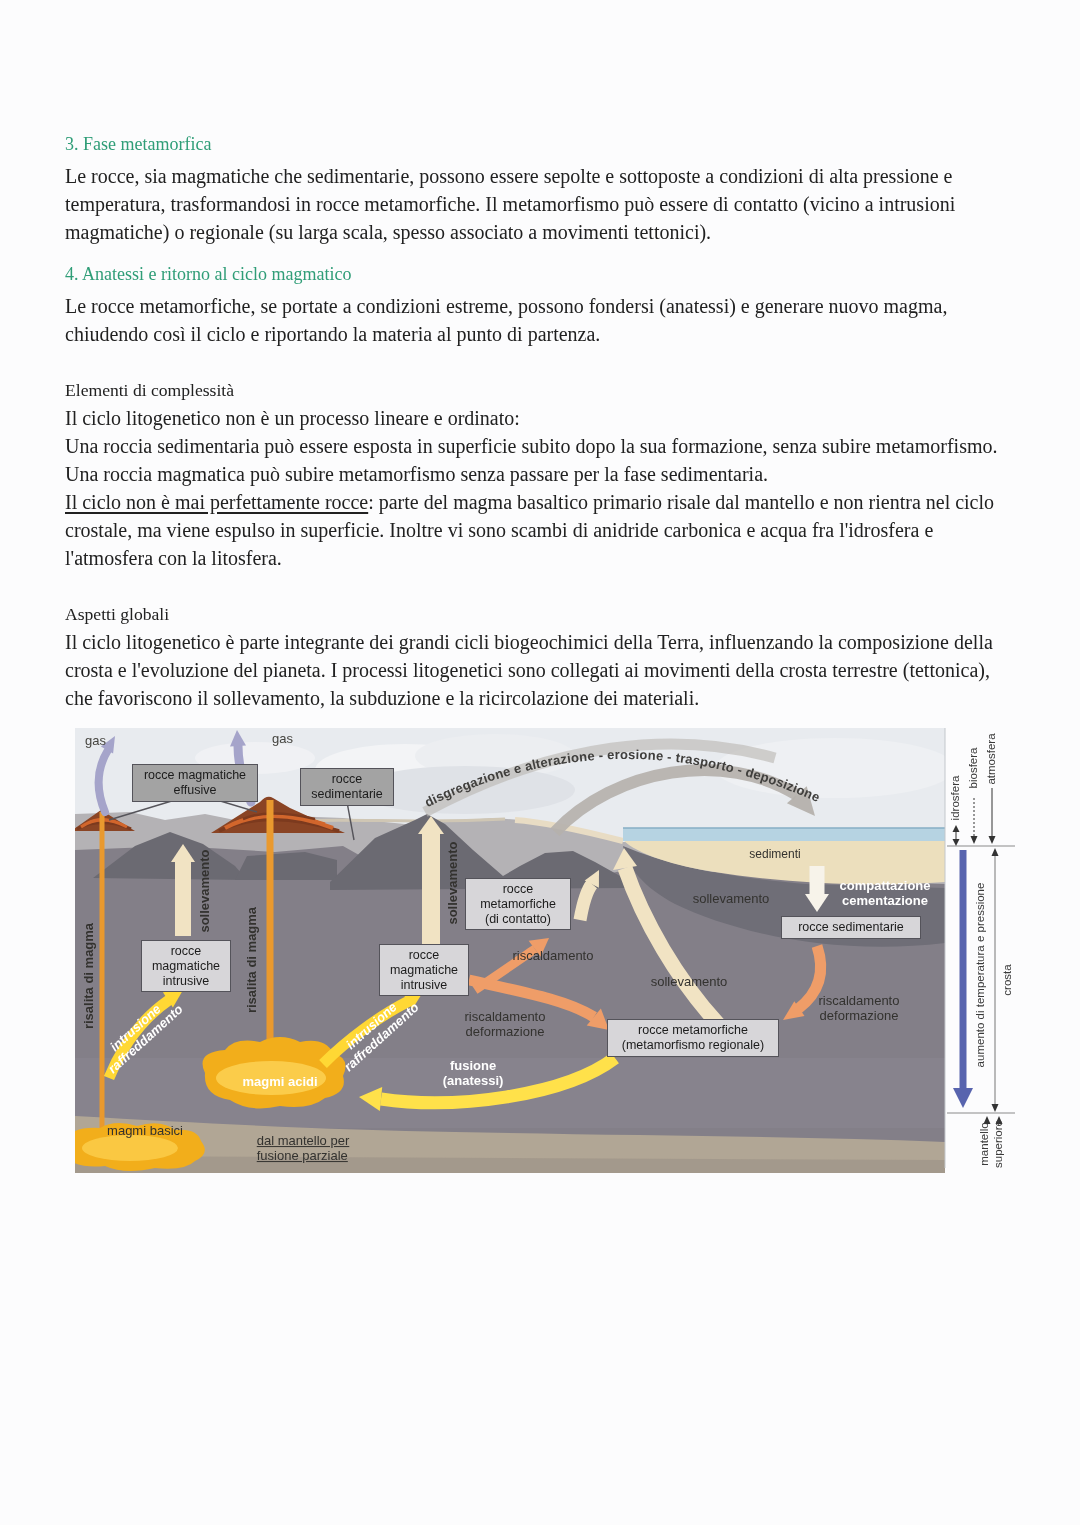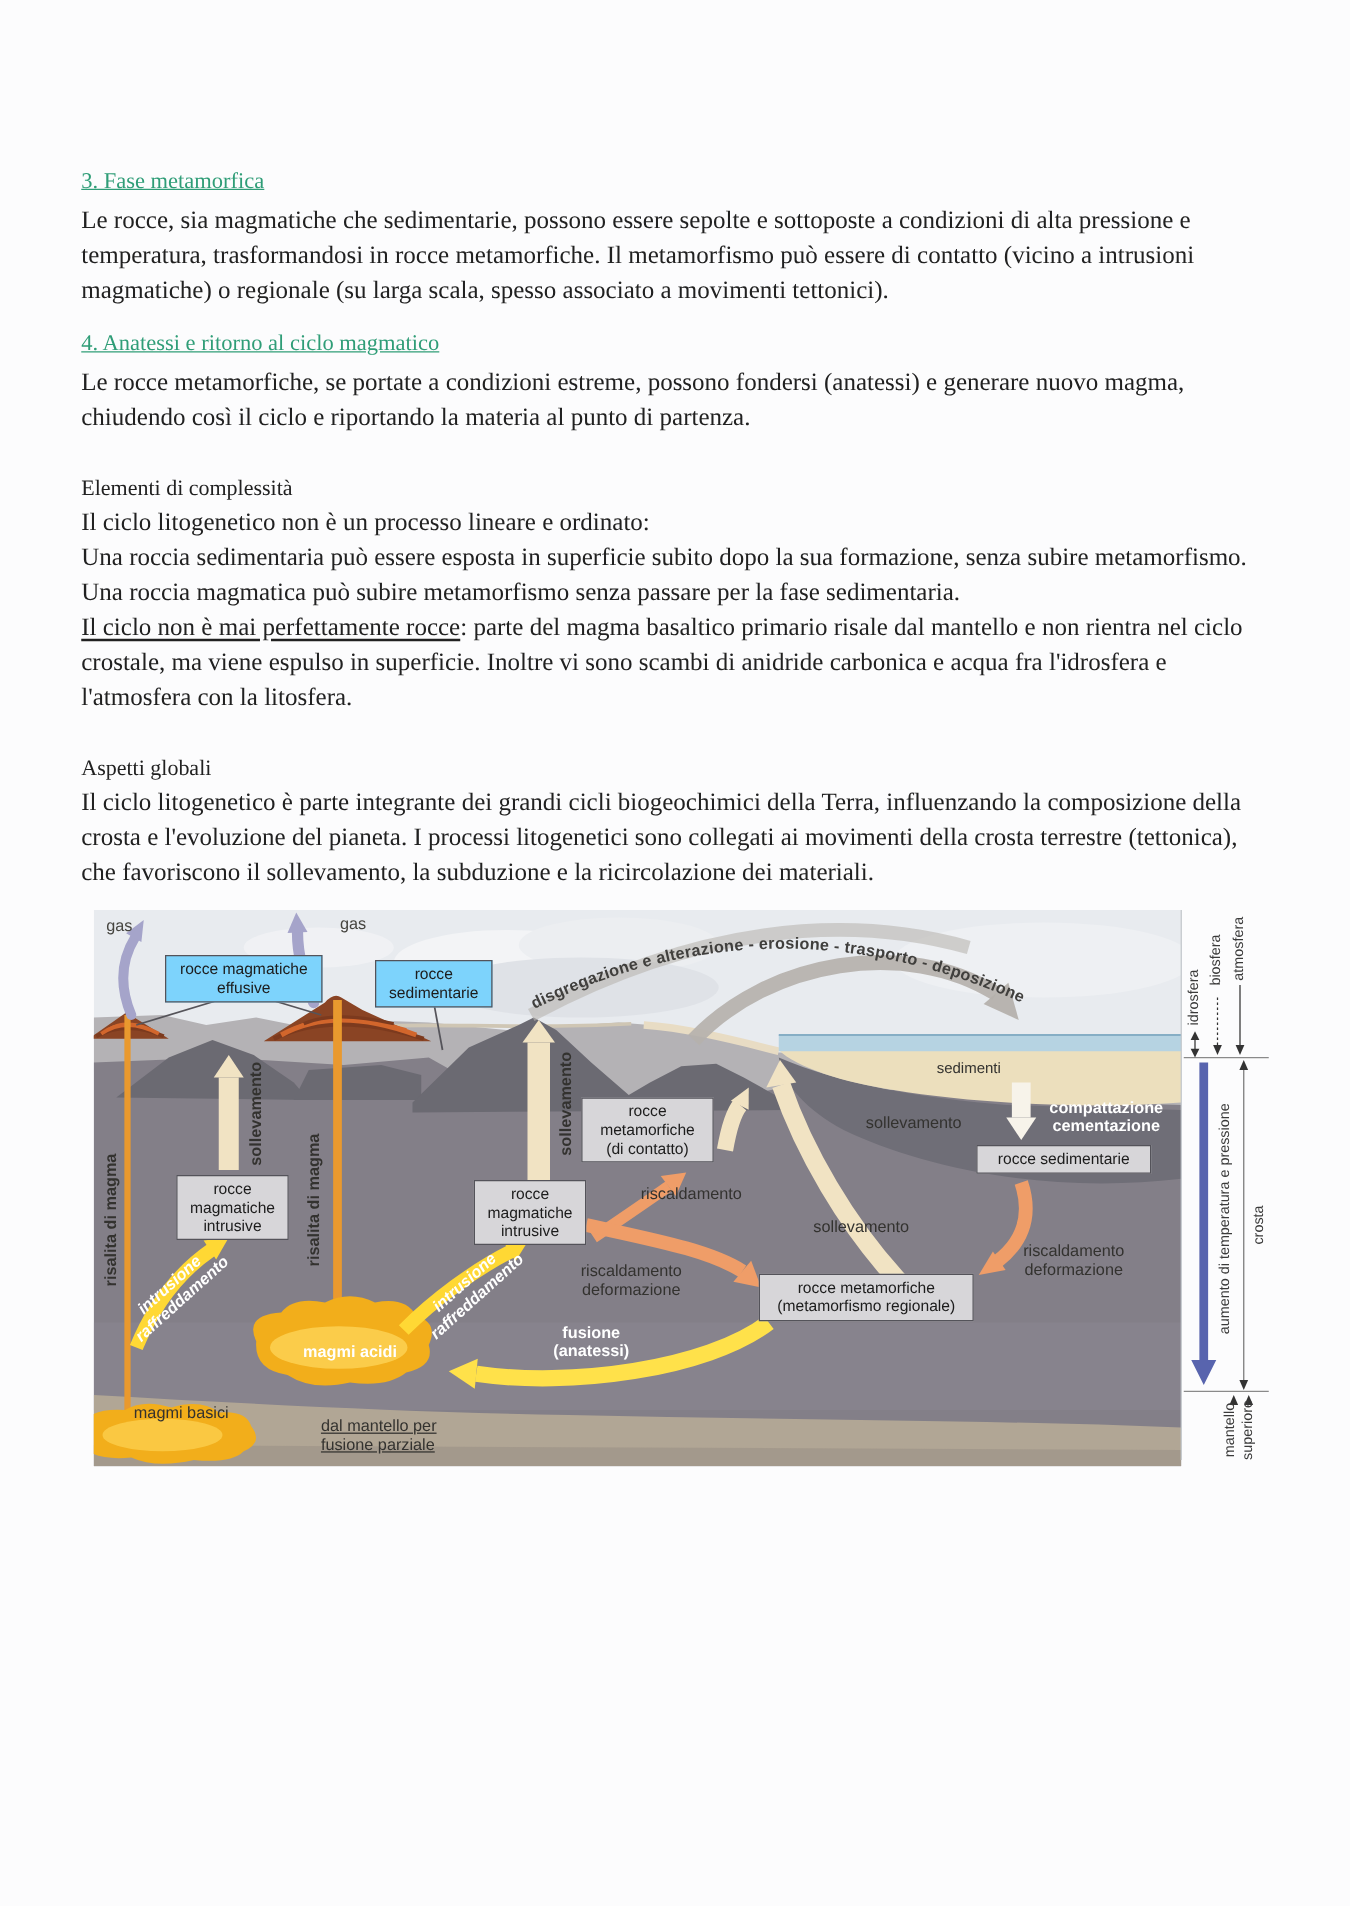--- a/index.html
+++ b/index.html
@@ -2,35 +2,35 @@
 <html><head>
 <meta charset="utf-8">
 <style>
   html,body{margin:0;padding:0;}
   body{
     width:1080px;height:1525px;position:relative;background:#fcfcfd;
     font-family:"Liberation Serif","DejaVu Serif",serif;color:#212121;
     overflow:hidden;
   }
   .content{position:absolute;left:65px;top:130px;width:945px;}
-  .h-green{color:#2f9d77;font-size:18px;font-weight:400;margin:0 0 4px 0;line-height:28px;text-decoration:underline;}
+  .h-green{color:#2f9d77;font-size:18px;font-weight:400;margin:0 0 4px 0;line-height:28px;}
   p.body{font-size:20px;line-height:28px;margin:0 0 0 0;}
   .gap-sm{height:14px;}
   .gap-line{height:28px;}
   .plainhead{font-size:17.6px;line-height:28px;margin:0;}
   .und{text-decoration:underline;text-underline-offset:3px;}
 
   
   .diagram{position:absolute;left:75px;top:728px;width:945px;height:445px;
            font-family:"Liberation Sans","DejaVu Sans",sans-serif;}
   .diagram svg{position:absolute;left:0;top:0;}
   .dbox{position:absolute;background:#d7d6d9;border:1.5px solid #54535a;
         color:#1c1c1c;font-size:12.5px;line-height:1.18;text-align:center;
         padding:3px 4px;white-space:pre-line;box-sizing:border-box;}
-  .dbox.sky{background:#7dd3fc;}
+  .dbox.sky{background:#a3a3a3;}
   .lbl{position:absolute;font-size:13px;line-height:1.15;color:#33322f;
        white-space:pre-line;text-align:center;transform:translate(-50%,-50%);}
   .lbl.white{color:#ffffff;font-weight:bold;}
   .lbl.rot{transform:translate(-50%,-50%) rotate(-90deg);}
   .lbl.diag{transform:translate(-50%,-50%) rotate(-42deg);color:#fff;
             font-weight:bold;font-style:italic;}
   .lbl.margin{font-size:11.5px;color:#3a3a3a;transform:translate(-50%,-50%) rotate(-90deg);
               white-space:nowrap;}
   .lbl.margin2{font-size:11.5px;color:#3a3a3a;transform:translate(-50%,-50%) rotate(-90deg);
                white-space:pre;line-height:1.2;text-align:center;}

